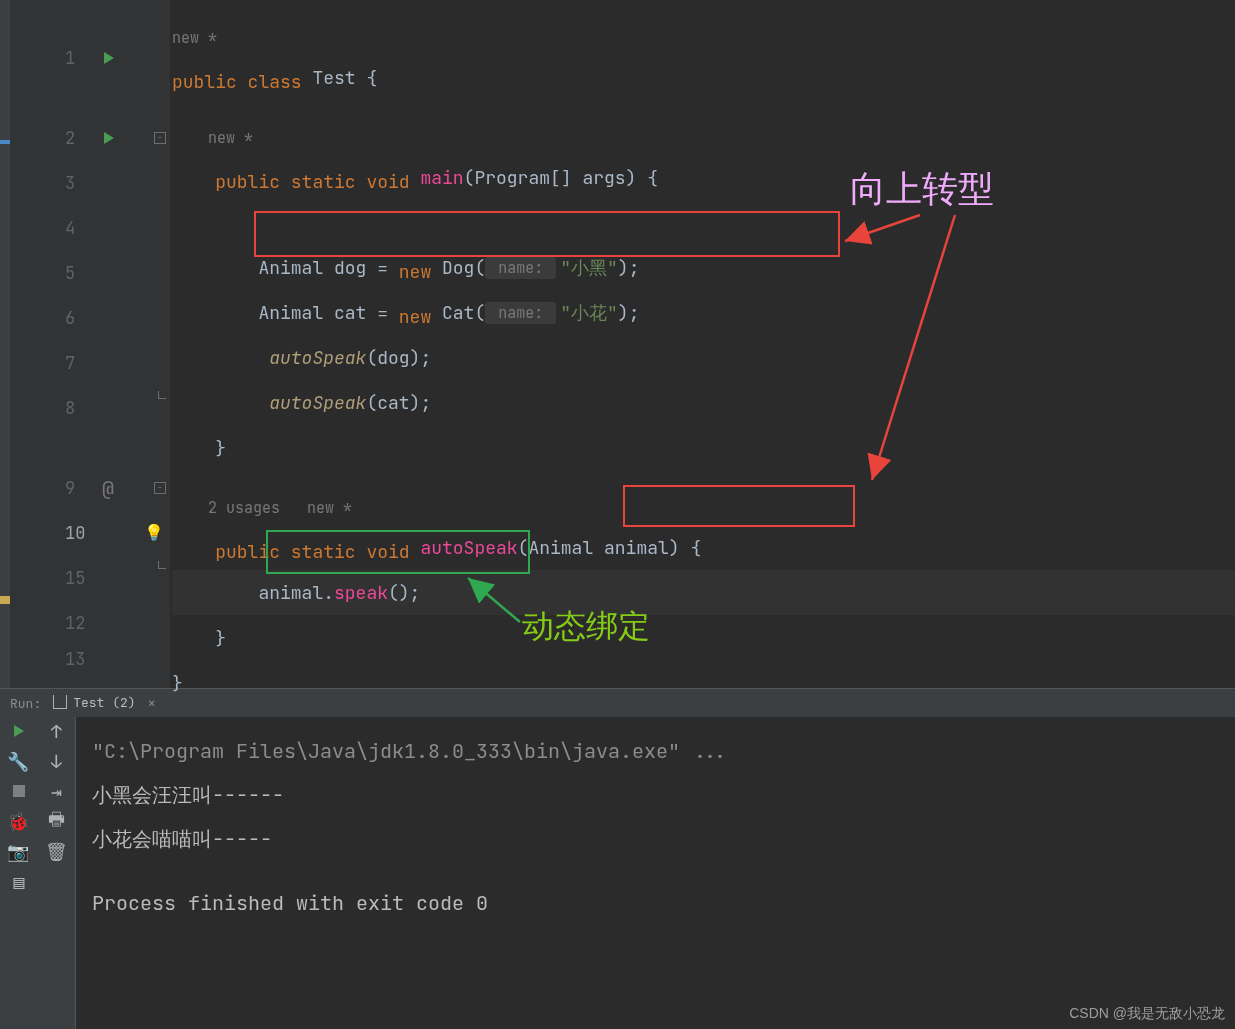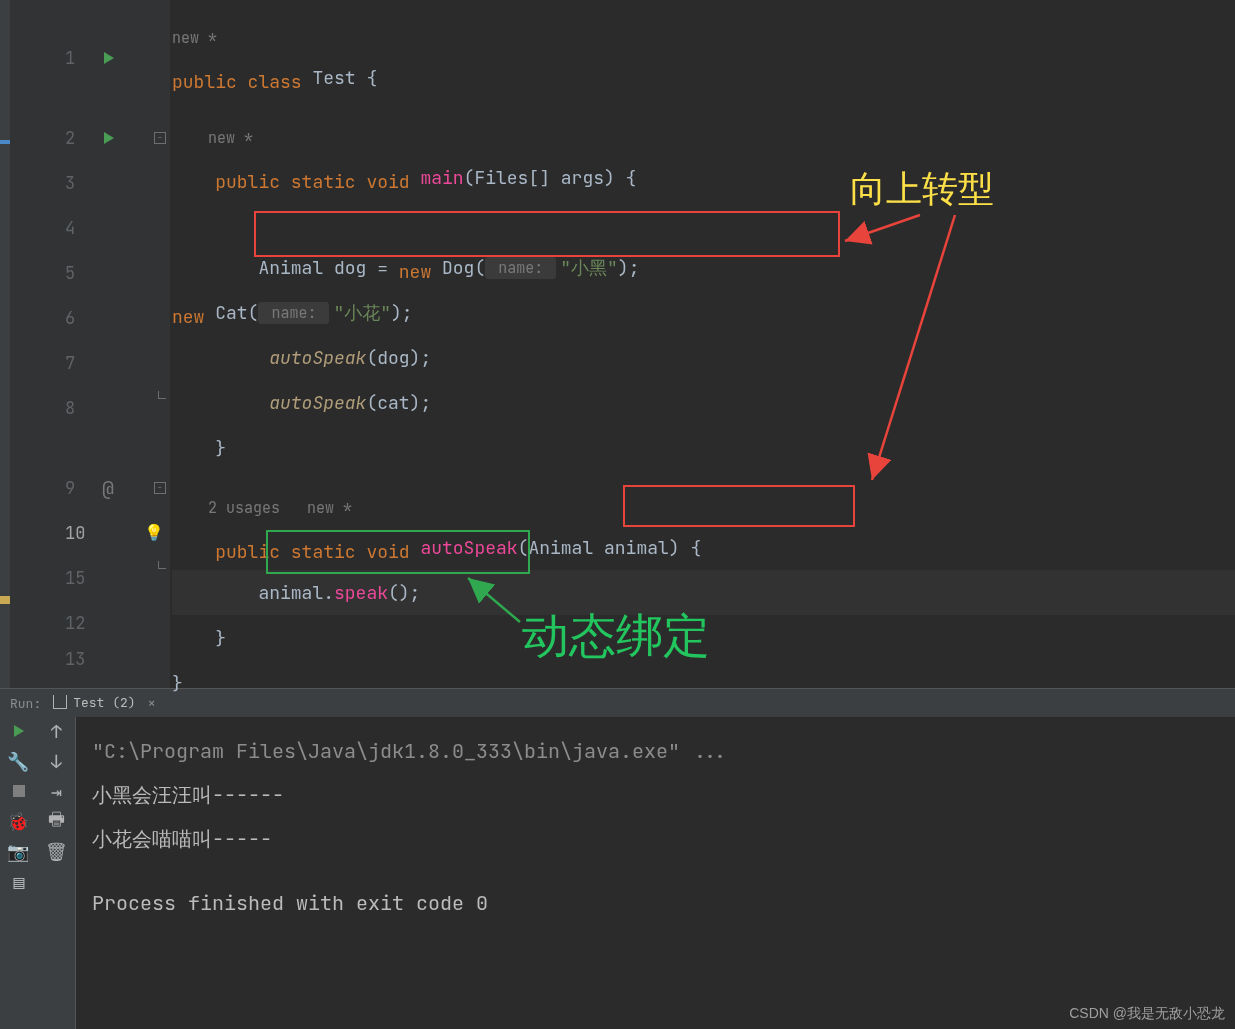--- a/index.html
+++ b/index.html
@@ -121,30 +121,30 @@
     border: 2px solid #E8443C;
     position: absolute;
     pointer-events: none;
   }
   .green-box {
     border: 2px solid #2FA84F;
     position: absolute;
     pointer-events: none;
   }
   .annotation-red {
-    color: #fde047;
+    color: #f0abfc;
     font-family: sans-serif;
     font-size: 36px;
     font-weight: 400;
     position: absolute;
   }
   .annotation-green {
-    color: #22c55e;
+    color: #84cc16;
     font-family: sans-serif;
-    font-size: 47px;
+    font-size: 32px;
     font-weight: 400;
     position: absolute;
   }
   .arrow-line { position: absolute; pointer-events: none; }
 
   .run-panel {
     border-top: 1px solid #555;
     background: #3C3F41;
     height: 341px;
     display: flex;
@@ -281,24 +281,24 @@
       </div>
     <div class="gutter-row" style="height:28px">
         <span class="line-number">13</span>
       </div>
   </div>
 
   <div class="code-area">
     <div class="code-row hint-row"><span class="inlay-hint">new *</span></div>
     <div class="code-row"><span class="kw">public class </span><span>Test </span><span>{</span></div>
     <div class="code-row hint-row"><span style="color:#2B2B2B">    </span><span class="inlay-hint">new *</span></div>
-    <div class="code-row"><span class="kw">    public static void </span><span class="method-call">main</span><span>(Files[] args) {</span></div>
+    <div class="code-row"><span class="kw">    public static void </span><span class="method-call">main</span><span>(Program[] args) {</span></div>
     <div class="code-row"></div>
     <div class="code-row"><span>        Animal dog = </span><span class="kw">new </span><span>Dog(</span><span class="param-hint"> name: </span><span class="str">"小黑"</span><span>);</span></div>
-    <div class="code-row"><span class="kw">new </span><span>Cat(</span><span class="param-hint"> name: </span><span class="str">"小花"</span><span>);</span></div>
+    <div class="code-row"><span>        Animal cat = </span><span class="kw">new </span><span>Cat(</span><span class="param-hint"> name: </span><span class="str">"小花"</span><span>);</span></div>
     <div class="code-row"><span>         </span><span class="method-call-italic">autoSpeak</span><span>(dog);</span></div>
     <div class="code-row"><span>         </span><span class="method-call-italic">autoSpeak</span><span>(cat);</span></div>
     <div class="code-row"><span>    }</span></div>
     <div class="code-row hint-row"><span style="color:#2B2B2B">    </span><span class="inlay-hint">2 usages   new *</span></div>
     <div class="code-row"><span class="kw">    public static void </span><span class="method-call">autoSpeak</span><span>(</span><span>Animal animal</span><span>) {</span></div>
     <div class="code-row current-line"><span>        animal.</span><span class="method-call">speak</span><span>();</span></div>
     <div class="code-row"><span>    }</span></div>
     <div class="code-row"><span>}</span></div>
   </div>
 

